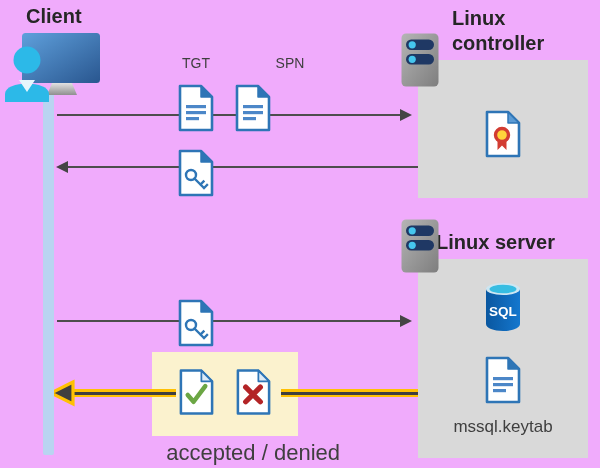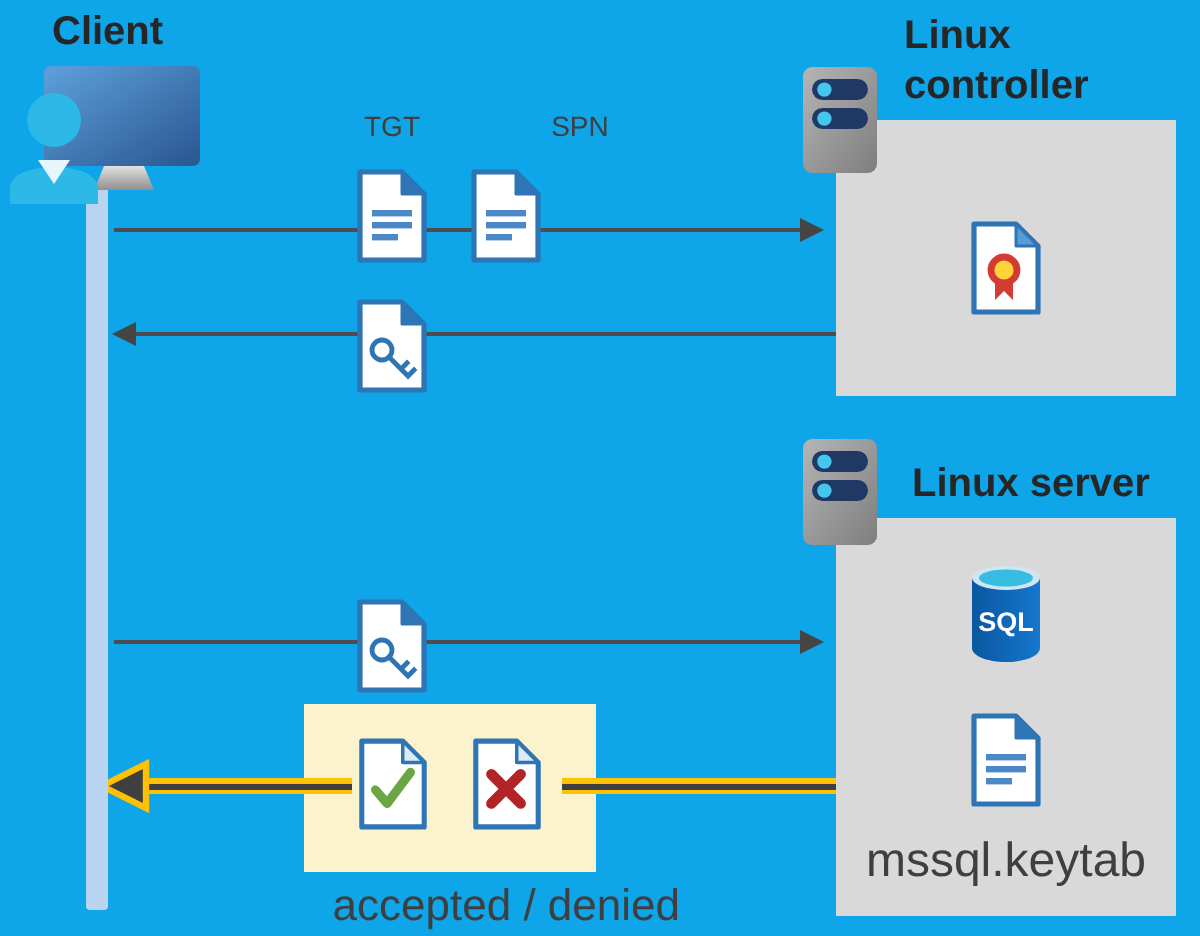--- a/index.html
+++ b/index.html
@@ -1,31 +1,31 @@
 <!DOCTYPE html>
 <html><head>
 <meta charset="utf-8">
 <style>
   html,body{margin:0;padding:0;background:#fff;}
   .canvas{
-    position:relative;width:600px;height:468px;background:#0ea5e9;
+    position:relative;width:600px;height:468px;background:#f0abfc;
     font-family:"Liberation Sans", sans-serif;overflow:hidden;
   }
   .abs{position:absolute;}
   .heading{font-weight:bold;color:#262626;font-size:20px;line-height:25px;}
   .small-label{color:#3f3f3f;font-size:14px;}
   .gray-box{background:#d9d9d9;}
   .yellow-box{background:#fbf2ce;}
   .flow-line{height:2px;background:#4d4d4d;}
   .arrow-right{width:0;height:0;border-top:6px solid transparent;border-bottom:6px solid transparent;border-left:12px solid #454545;}
   .arrow-left{width:0;height:0;border-top:6px solid transparent;border-bottom:6px solid transparent;border-right:12px solid #454545;}
   .yellow-band{background:#ffc103;height:8px;}
   .yellow-band .core{height:3px;background:#3f3f3f;margin-top:2.5px;}
   .client-bar{background:#b9d4f1;border-radius:2px;}
-  .keytab-label{color:#3f3f3f;font-size:24px;text-align:center;}
+  .keytab-label{color:#3f3f3f;font-size:17px;text-align:center;}
   .result-label{color:#3f3f3f;font-size:22px;text-align:right;}
   svg{display:block;}
 </style>
 </head>
 <body>
 
 <div class="canvas">
 
   <svg width="0" height="0" style="position:absolute" aria-hidden="true">
     <defs>
@@ -89,21 +89,21 @@
       </symbol>
     </defs>
   </svg>
 
   <div class="abs gray-box" style="left:418px;top:60px;width:170px;height:138px;"></div>
   <div class="abs gray-box" style="left:418px;top:259px;width:170px;height:199px;"></div>
   <div class="abs yellow-box" style="left:152px;top:352px;width:146px;height:84px;"></div>
 
   <div class="abs heading" style="left:26px;top:4px;">Client</div>
   <div class="abs heading" style="left:452px;top:6px;width:132px;">Linux controller</div>
-  <div class="abs heading" style="left:456px;top:230px;width:140px;white-space:nowrap;">Linux server</div>
+  <div class="abs heading" style="left:436px;top:230px;width:140px;white-space:nowrap;">Linux server</div>
 
   <div class="abs small-label" style="left:172px;top:55px;width:48px;text-align:center;">TGT</div>
   <div class="abs small-label" style="left:228px;top:55px;width:48px;text-align:center;margin-left:38px;">SPN</div>
 
   <div class="abs flow-line" style="left:57px;top:114px;width:345px;"></div>
   <div class="abs arrow-right" style="left:400px;top:109px;"></div>
 
   <div class="abs flow-line" style="left:68px;top:166px;width:350px;"></div>
   <div class="abs arrow-left" style="left:56px;top:161px;"></div>
 

